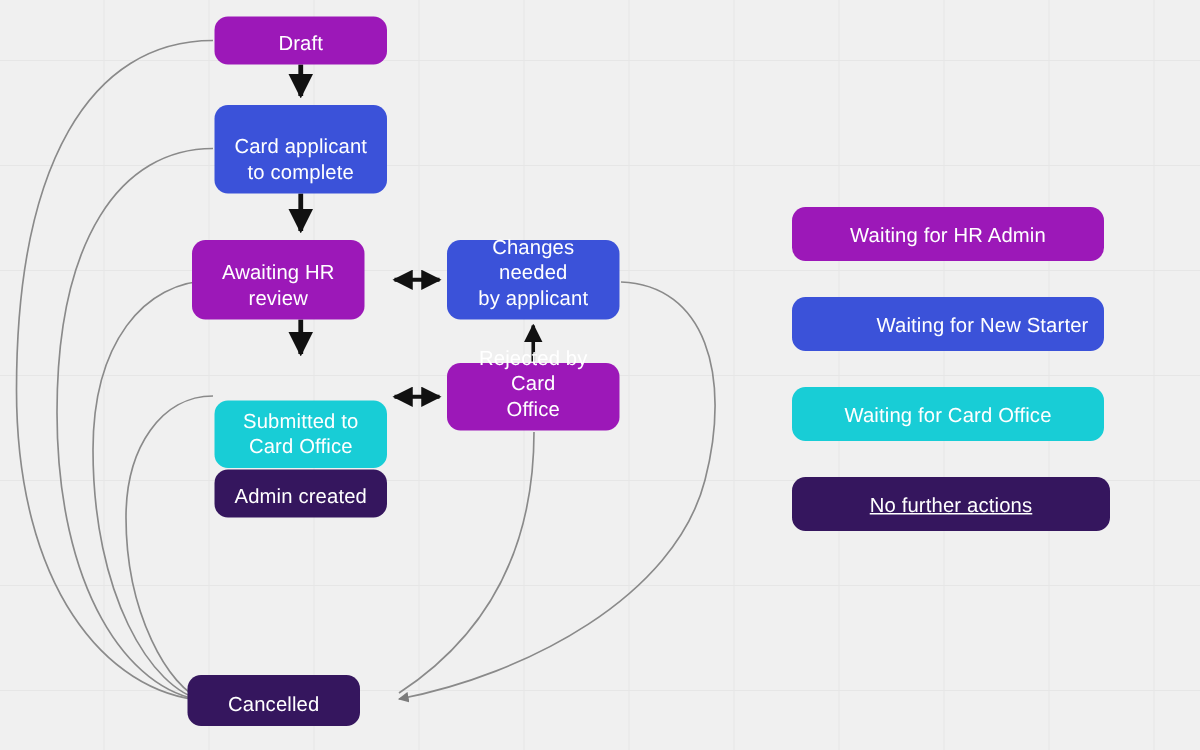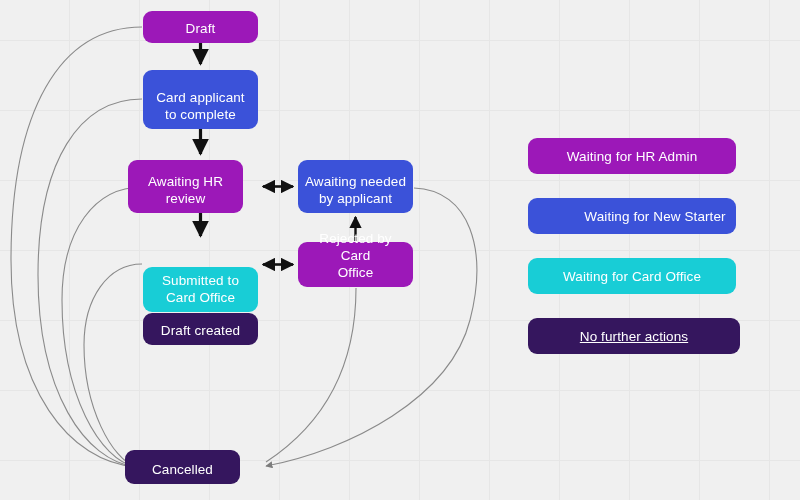--- a/index.html
+++ b/index.html
@@ -138,36 +138,36 @@
     <span class="node-label">Card applicant
 to complete</span>
   </div>
 
   <div class="node" style="left: 128px; top: 160px; width: 115px; height: 53px; background-color: rgb(156, 24, 184);">
     <span class="node-label">Awaiting HR
 review</span>
   </div>
 
   <div class="node" style="left: 298px; top: 160px; width: 115px; height: 53px; background-color: rgb(59, 82, 217);">
-    <span class="node-label">Awaiting needed
+    <span class="node-label">Changes needed
 by applicant</span>
   </div>
 
   <div class="node" style="left: 143px; top: 242px; width: 115px; height: 45px; background-color: rgb(24, 205, 214); margin-top: 25px;">
     <span class="node-label">Submitted to
 Card Office</span>
   </div>
 
   <div class="node" style="left: 298px; top: 242px; width: 115px; height: 45px; background-color: rgb(156, 24, 184);">
     <span class="node-label">Rejected by Card
 Office</span>
   </div>
 
   <div class="node" style="left: 143px; top: 313px; width: 115px; height: 32px; background-color: rgb(53, 22, 94);">
-    <span class="node-label">Draft created</span>
+    <span class="node-label">Admin created</span>
   </div>
 
   <div class="node" style="left: 125px; top: 450px; width: 115px; height: 34px; background-color: rgb(53, 22, 94);">
     <span class="node-label">Cancelled</span>
   </div>
 
   <div class="legend-item" style="left: 528px; top: 138px; width: 208px; height: 36px; background-color: rgb(156, 24, 184);">
     <span class="legend-label">Waiting for HR Admin</span>
   </div>
 

